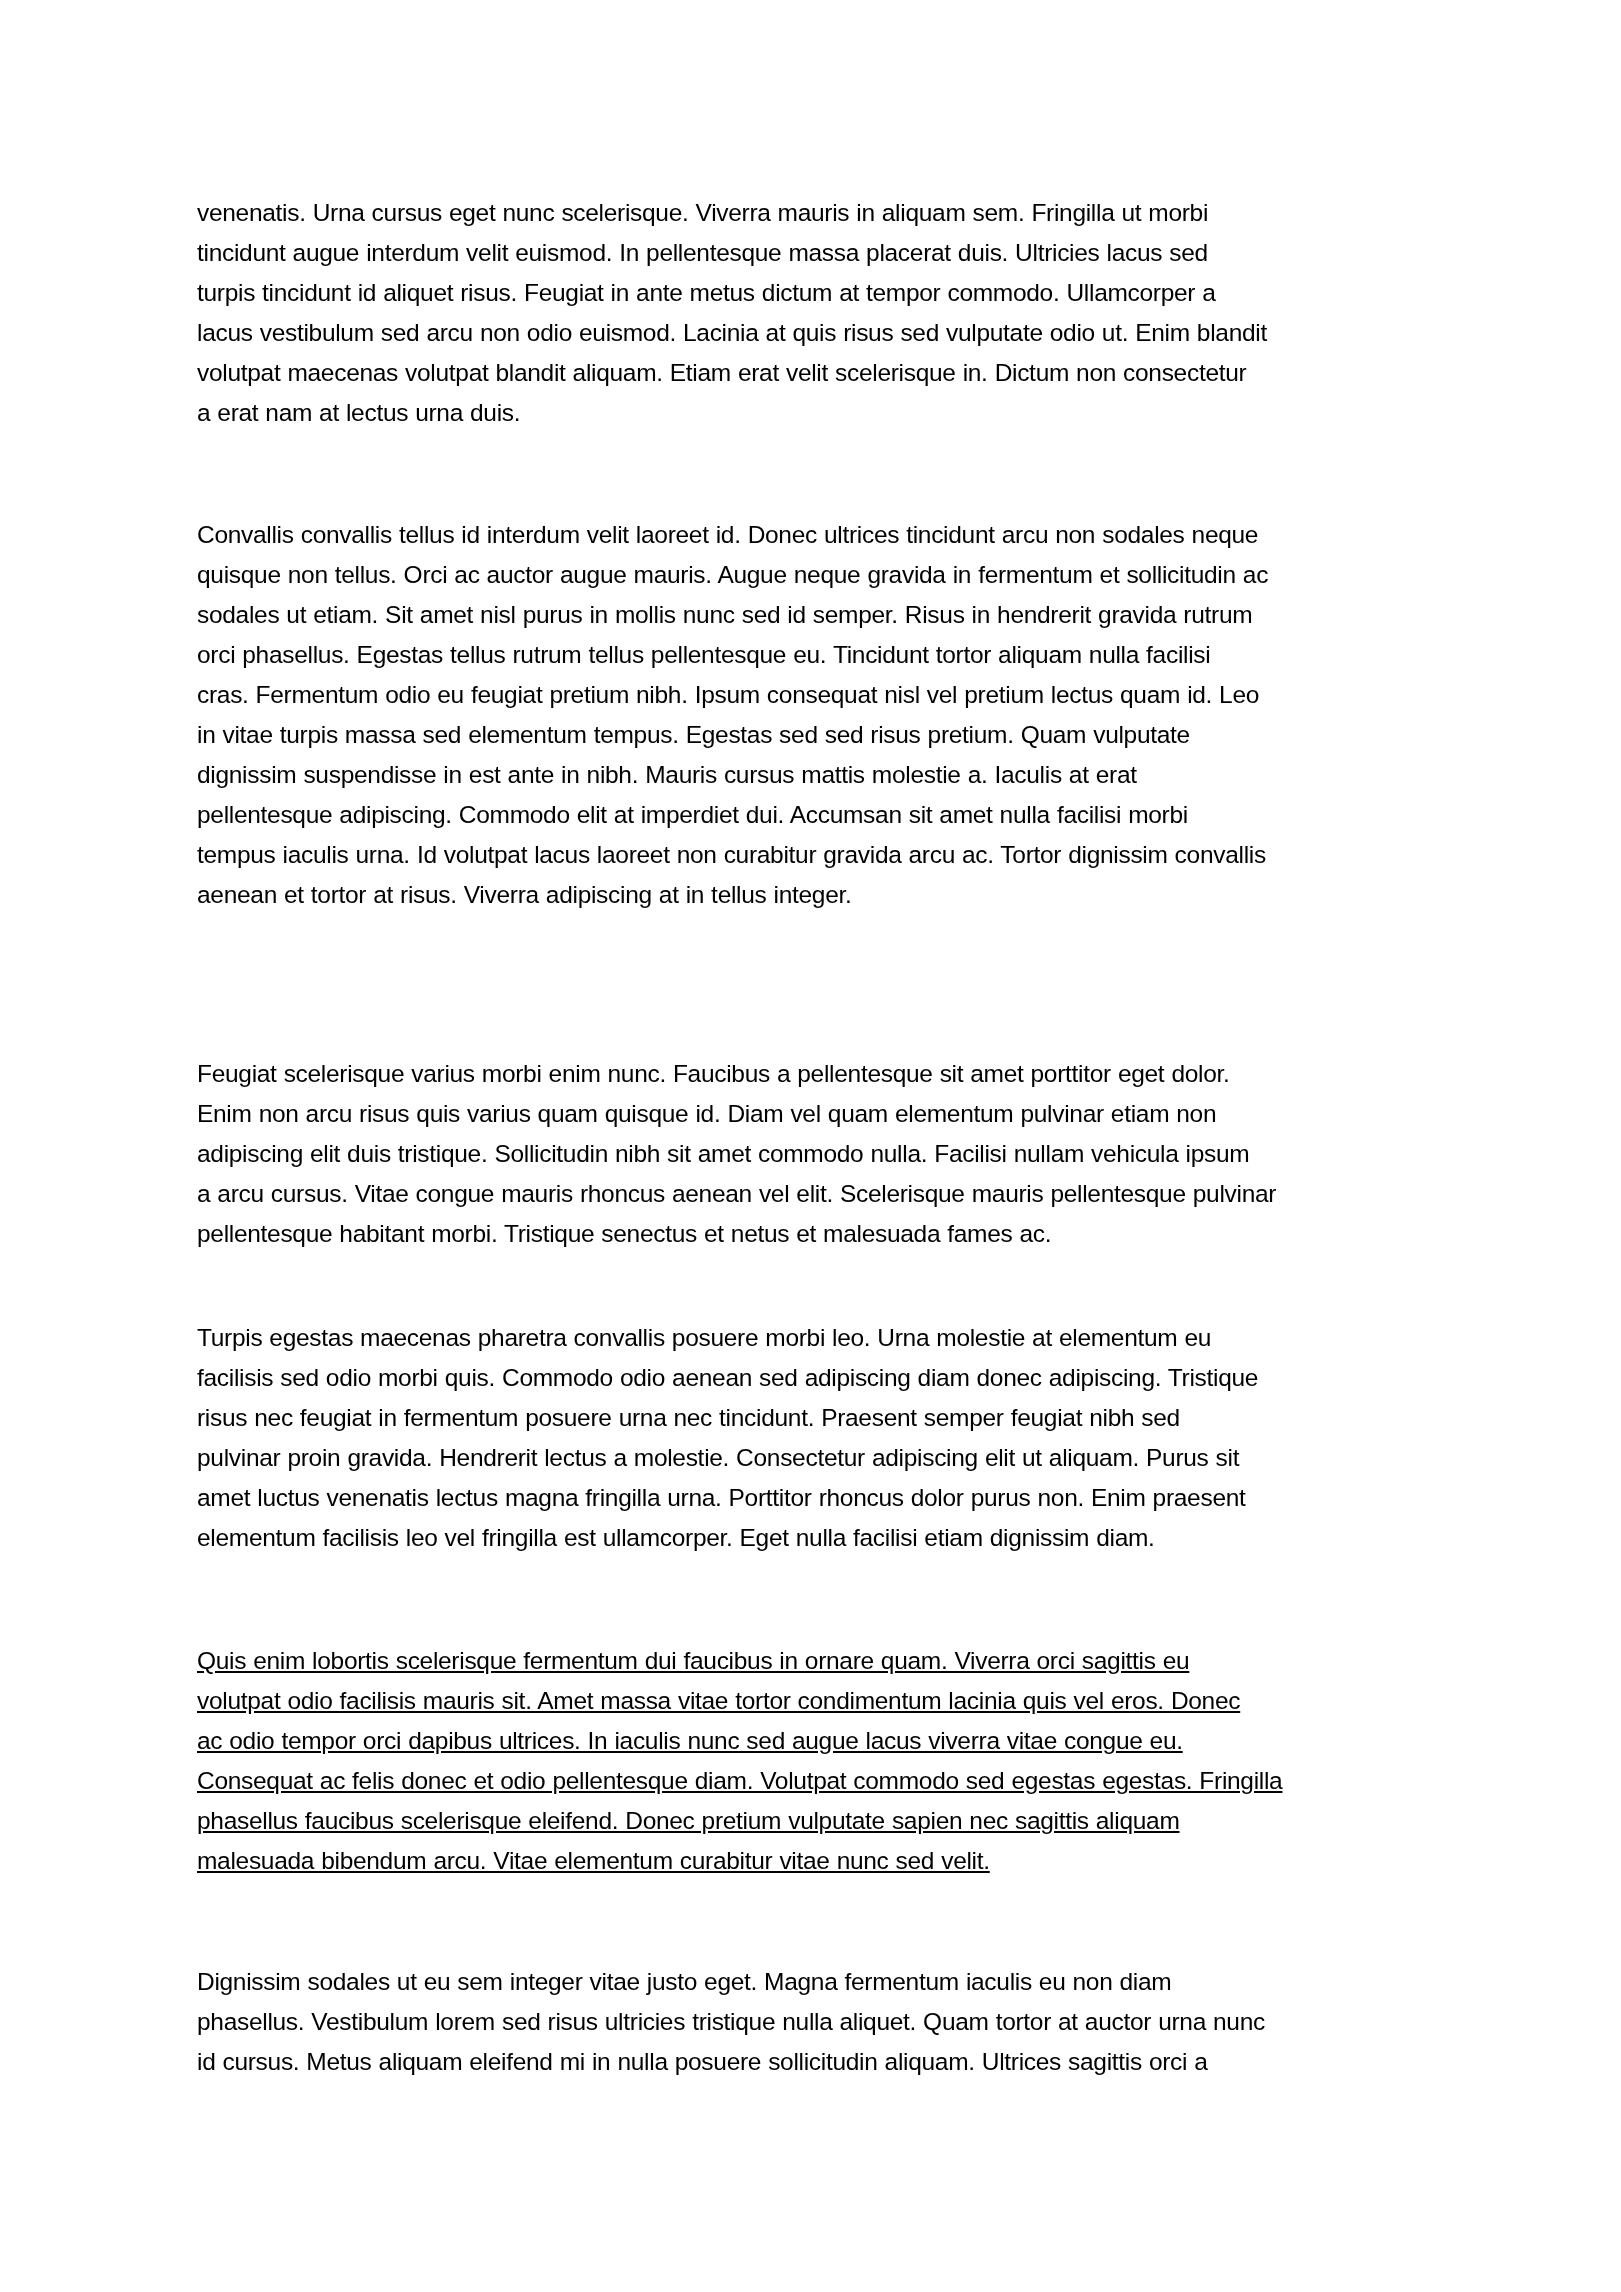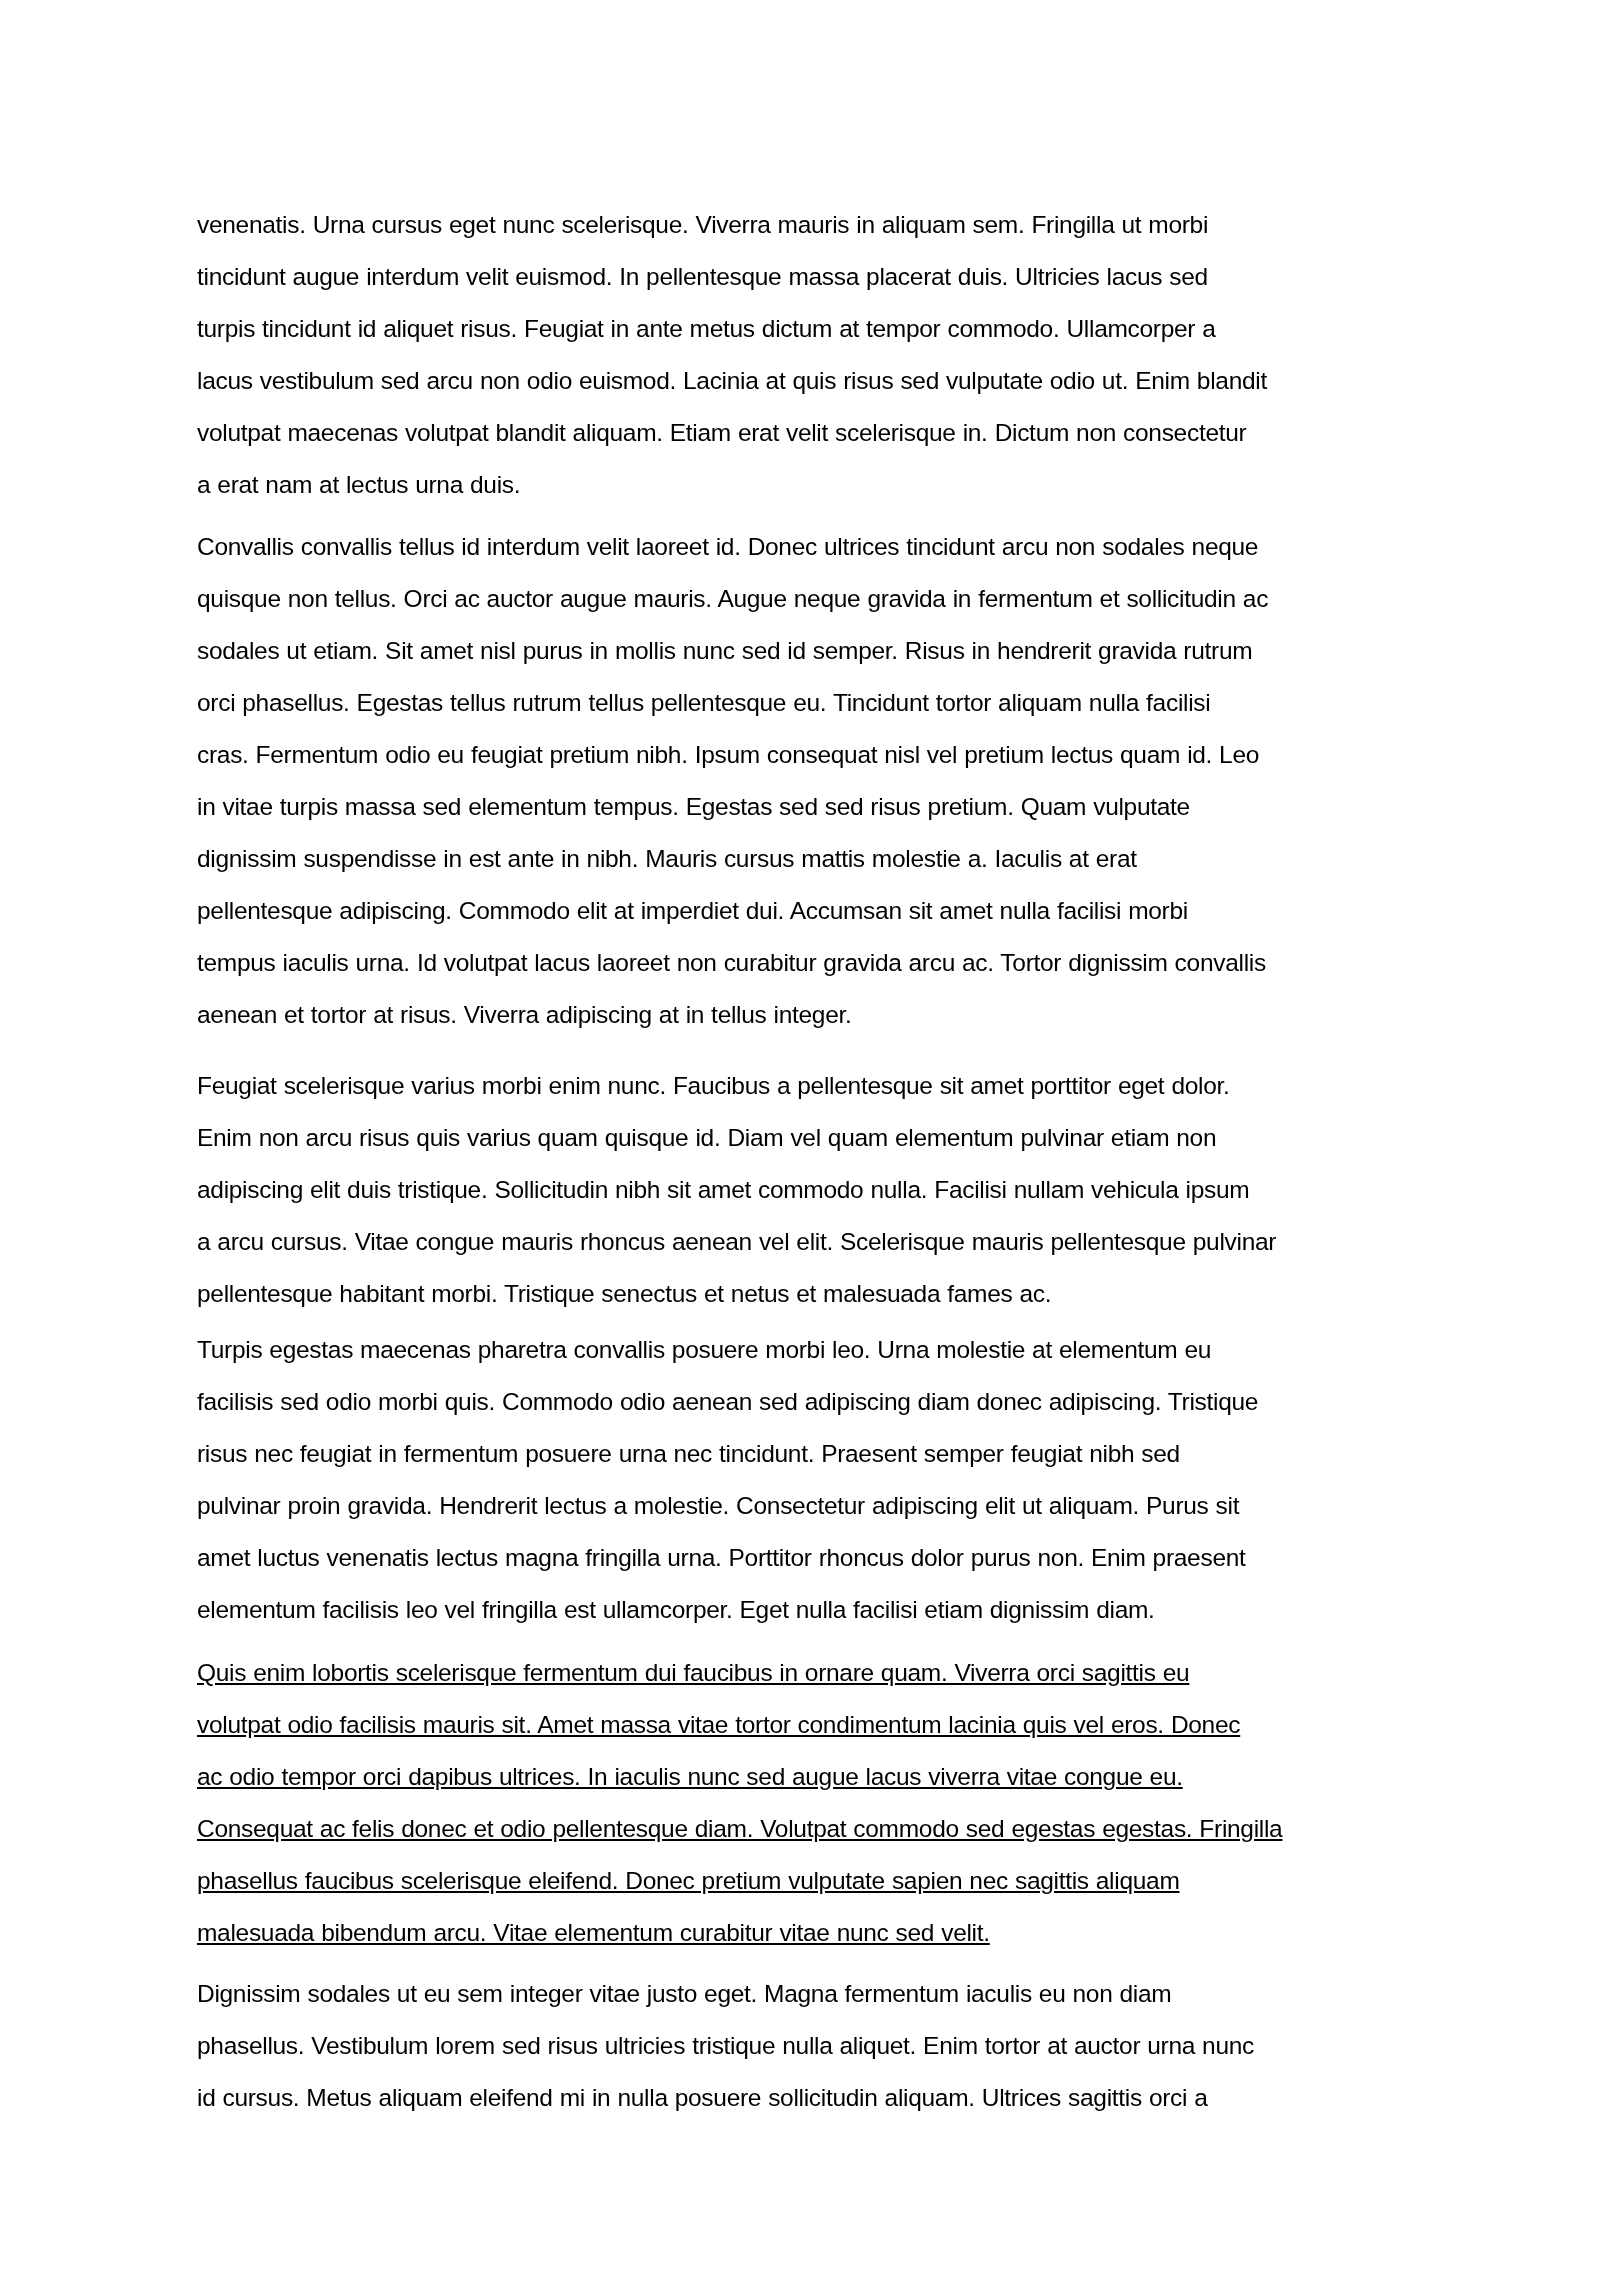--- a/index.html
+++ b/index.html
@@ -21,21 +21,21 @@
     position: absolute;
     left: 197px;
     width: 1274px;
     margin: 0;
     font-size: 24.5px;
     line-height: 40px;
     letter-spacing: -0.3px;
     word-spacing: 0.5px;
     white-space: nowrap;
   }
-  .line { display: block; height: 40px; margin-top: 12px; }
+  .line { display: block; height: 40px; }
 </style>
 </head>
 <body>
 
 <div class="page">
 
   <p class="para" style="top:193px;">
     <span class="line">venenatis. Urna cursus eget nunc scelerisque. Viverra mauris in aliquam sem. Fringilla ut morbi</span>
     <span class="line">tincidunt augue interdum velit euismod. In pellentesque massa placerat duis. Ultricies lacus sed</span>
     <span class="line">turpis tincidunt id aliquet risus. Feugiat in ante metus dictum at tempor commodo. Ullamcorper a</span>
@@ -78,18 +78,18 @@
     <span class="line">Quis enim lobortis scelerisque fermentum dui faucibus in ornare quam. Viverra orci sagittis eu</span>
     <span class="line">volutpat odio facilisis mauris sit. Amet massa vitae tortor condimentum lacinia quis vel eros. Donec</span>
     <span class="line">ac odio tempor orci dapibus ultrices. In iaculis nunc sed augue lacus viverra vitae congue eu.</span>
     <span class="line">Consequat ac felis donec et odio pellentesque diam. Volutpat commodo sed egestas egestas. Fringilla</span>
     <span class="line">phasellus faucibus scelerisque eleifend. Donec pretium vulputate sapien nec sagittis aliquam</span>
     <span class="line">malesuada bibendum arcu. Vitae elementum curabitur vitae nunc sed velit.</span>
   </p>
 
   <p class="para" style="top:1962px;">
     <span class="line">Dignissim sodales ut eu sem integer vitae justo eget. Magna fermentum iaculis eu non diam</span>
-    <span class="line">phasellus. Vestibulum lorem sed risus ultricies tristique nulla aliquet. Enim tortor at auctor urna nunc</span>
+    <span class="line">phasellus. Vestibulum lorem sed risus ultricies tristique nulla aliquet. Quam tortor at auctor urna nunc</span>
     <span class="line">id cursus. Metus aliquam eleifend mi in nulla posuere sollicitudin aliquam. Ultrices sagittis orci a</span>
   </p>
 
 </div>
 
 
 </body></html>

